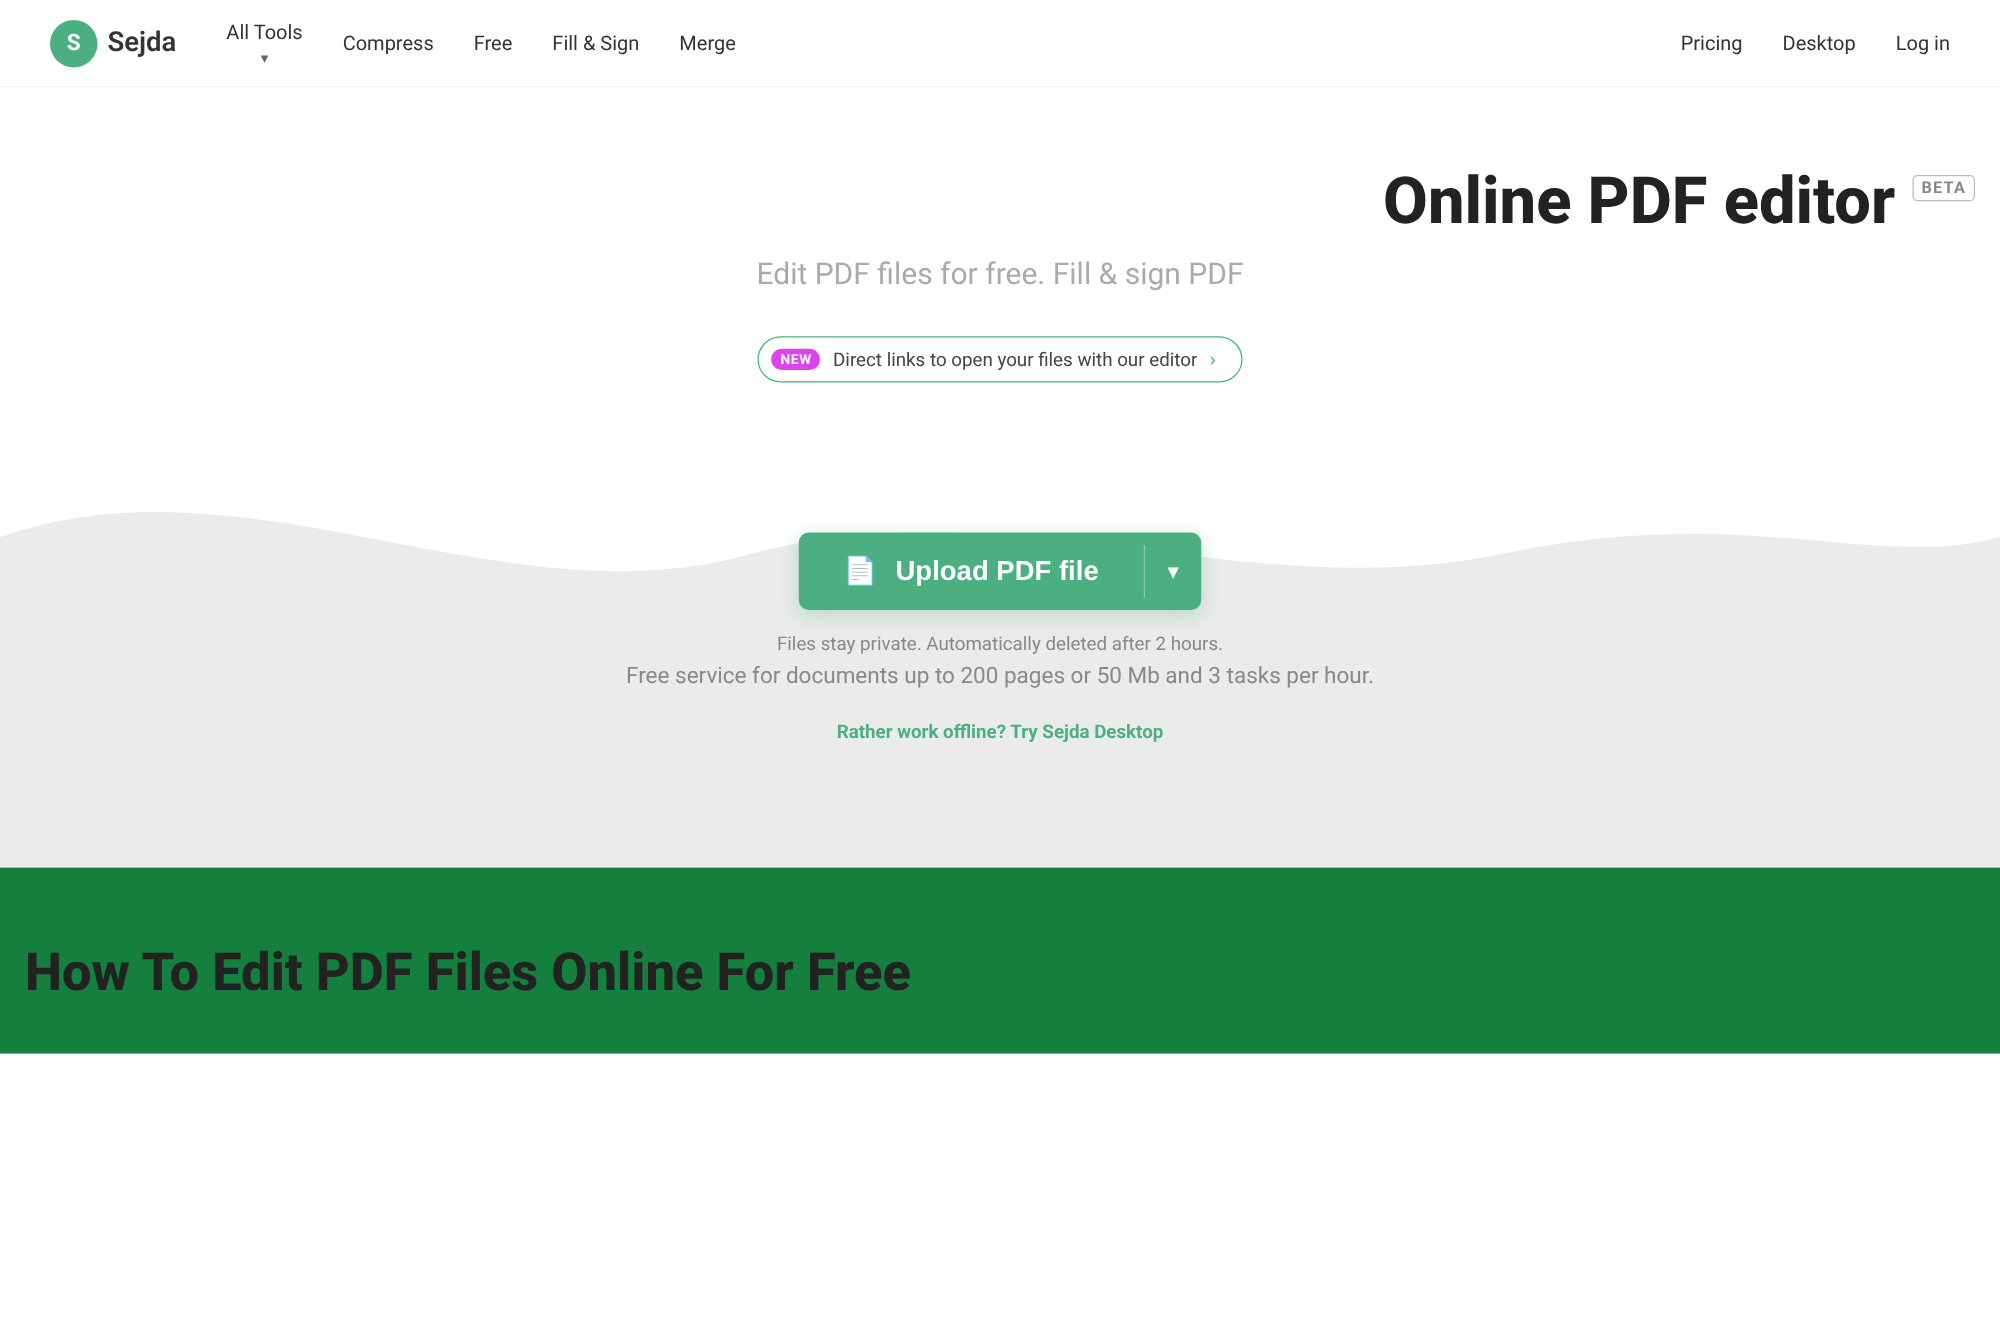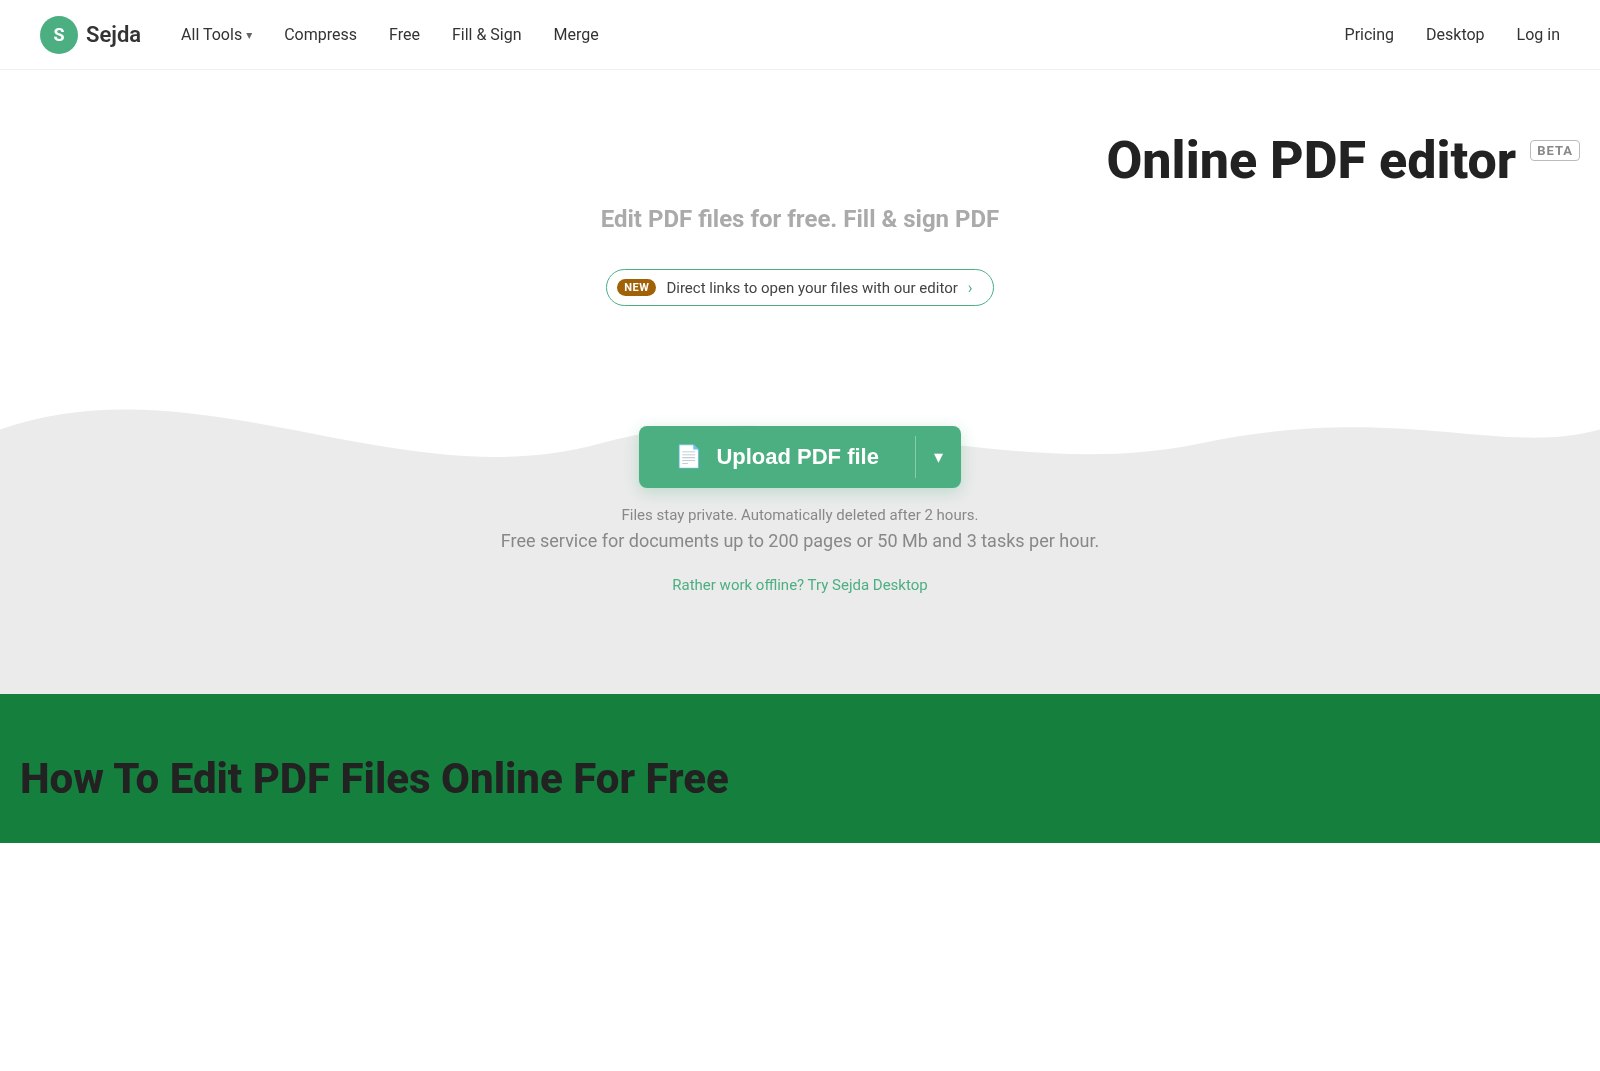--- a/index.html
+++ b/index.html
@@ -60,20 +60,21 @@
     }
 
     .nav-item {
       display: flex;
       align-items: center;
       gap: 4px;
       font-size: 16px;
       color: #333;
       text-decoration: none;
       cursor: pointer;
+      flex-direction: column;
     }
 
     .nav-chevron {
       font-size: 12px;
       color: #666;
     }
 
     .nav-right {
       display: flex;
       align-items: center;
@@ -117,39 +118,39 @@
       padding: 2px 6px;
       letter-spacing: 1px;
       align-self: flex-start;
       margin-top: 10px;
     }
 
     .hero-subtitle {
       font-size: 24px;
       color: #aaa;
       margin-bottom: 36px;
-      font-weight: 700;
+      font-weight: 400;
     }
 
     .new-banner {
       display: inline-flex;
       align-items: center;
       gap: 10px;
       border: 1.5px solid #4caf82;
       border-radius: 30px;
       padding: 8px 20px 8px 10px;
       color: #444;
       font-size: 15px;
       cursor: pointer;
       text-decoration: none;
       margin-bottom: 0;
     }
 
     .new-tag {
-      background: #a16207;
+      background: #d946ef;
       color: white;
       font-size: 11px;
       font-weight: 700;
       padding: 2px 7px;
       border-radius: 20px;
       letter-spacing: 0.5px;
       text-align: right;
     }
 
     .new-banner-chevron {
@@ -246,20 +247,21 @@
     .limits-text {
       font-size: 18px;
       color: #888;
       margin-bottom: 24px;
     }
 
     .offline-link {
       color: #4caf82;
       font-size: 15px;
       text-decoration: none;
+      font-weight: bold;
     }
 
     
     .bottom-section {
       background: #15803d;
       padding: 60px 20px 40px;
     }
 
     .bottom-title {
       font-size: 42px;

